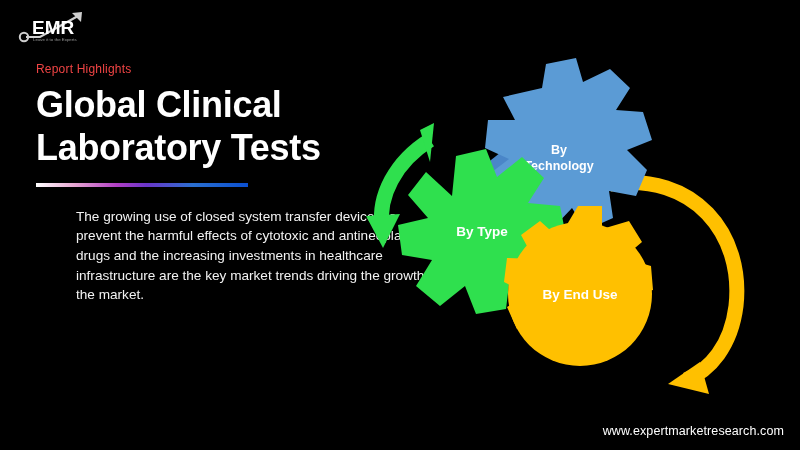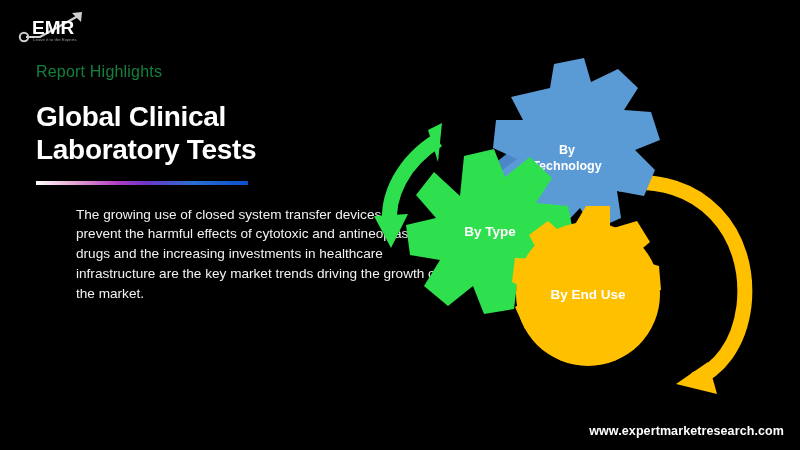--- a/index.html
+++ b/index.html
@@ -16,29 +16,29 @@
     position:absolute; left:16px; top:8px;
     width:92px; height:36px;
   }
   .logo svg { display:block; }
 
   
   .left-col {
     position:absolute; left:36px; top:62px; width:380px;
   }
   .eyebrow {
-    color:#15803d;
-    font-size:16px;
+    color:#ef4444;
+    font-size:12px;
     font-weight:400;
     letter-spacing:.2px;
     line-height:1.2;
   }
   .title {
-    margin-top:20px;
-    font-size:28px;
+    margin-top:8px;
+    font-size:36px;
     font-weight:700;
     line-height:1.17;
     letter-spacing:-0.3px;
     color:#ffffff;
   }
   .title .line { display:block; }
   .title .accent { color:#FFC000; }
 
   .divider {
     margin-top:14px;
@@ -50,39 +50,39 @@
     margin-top:20px;
     color:#f2f2f2;
     font-size:13.6px;
     line-height:1.45;
     width:368px;
     margin-left:40px;
   }
 
   
   .graphic {
-    position:absolute; left:372px; top:44px;
+    position:absolute; left:364px; top:44px;
     width:420px; height:360px;
   }
   .graphic svg { display:block; }
   .gear-label {
     font-family:"Liberation Sans", sans-serif;
     font-weight:700;
     fill:#ffffff;
     text-anchor:middle;
   }
   .gear-label.md { font-size:12.5px; }
   .gear-label.lg { font-size:13.5px; }
 
   
   .footer {
     position:absolute; right:16px; bottom:12px;
     color:#ffffff;
     font-size:12.5px;
-    font-weight:700;
+    font-weight:400;
     letter-spacing:.1px;
   }
 </style>
 </head>
 <body>
 
 <div class="logo">
   <svg width="92" height="36" viewBox="0 0 92 36" xmlns="http://www.w3.org/2000/svg">
 
     <g>

